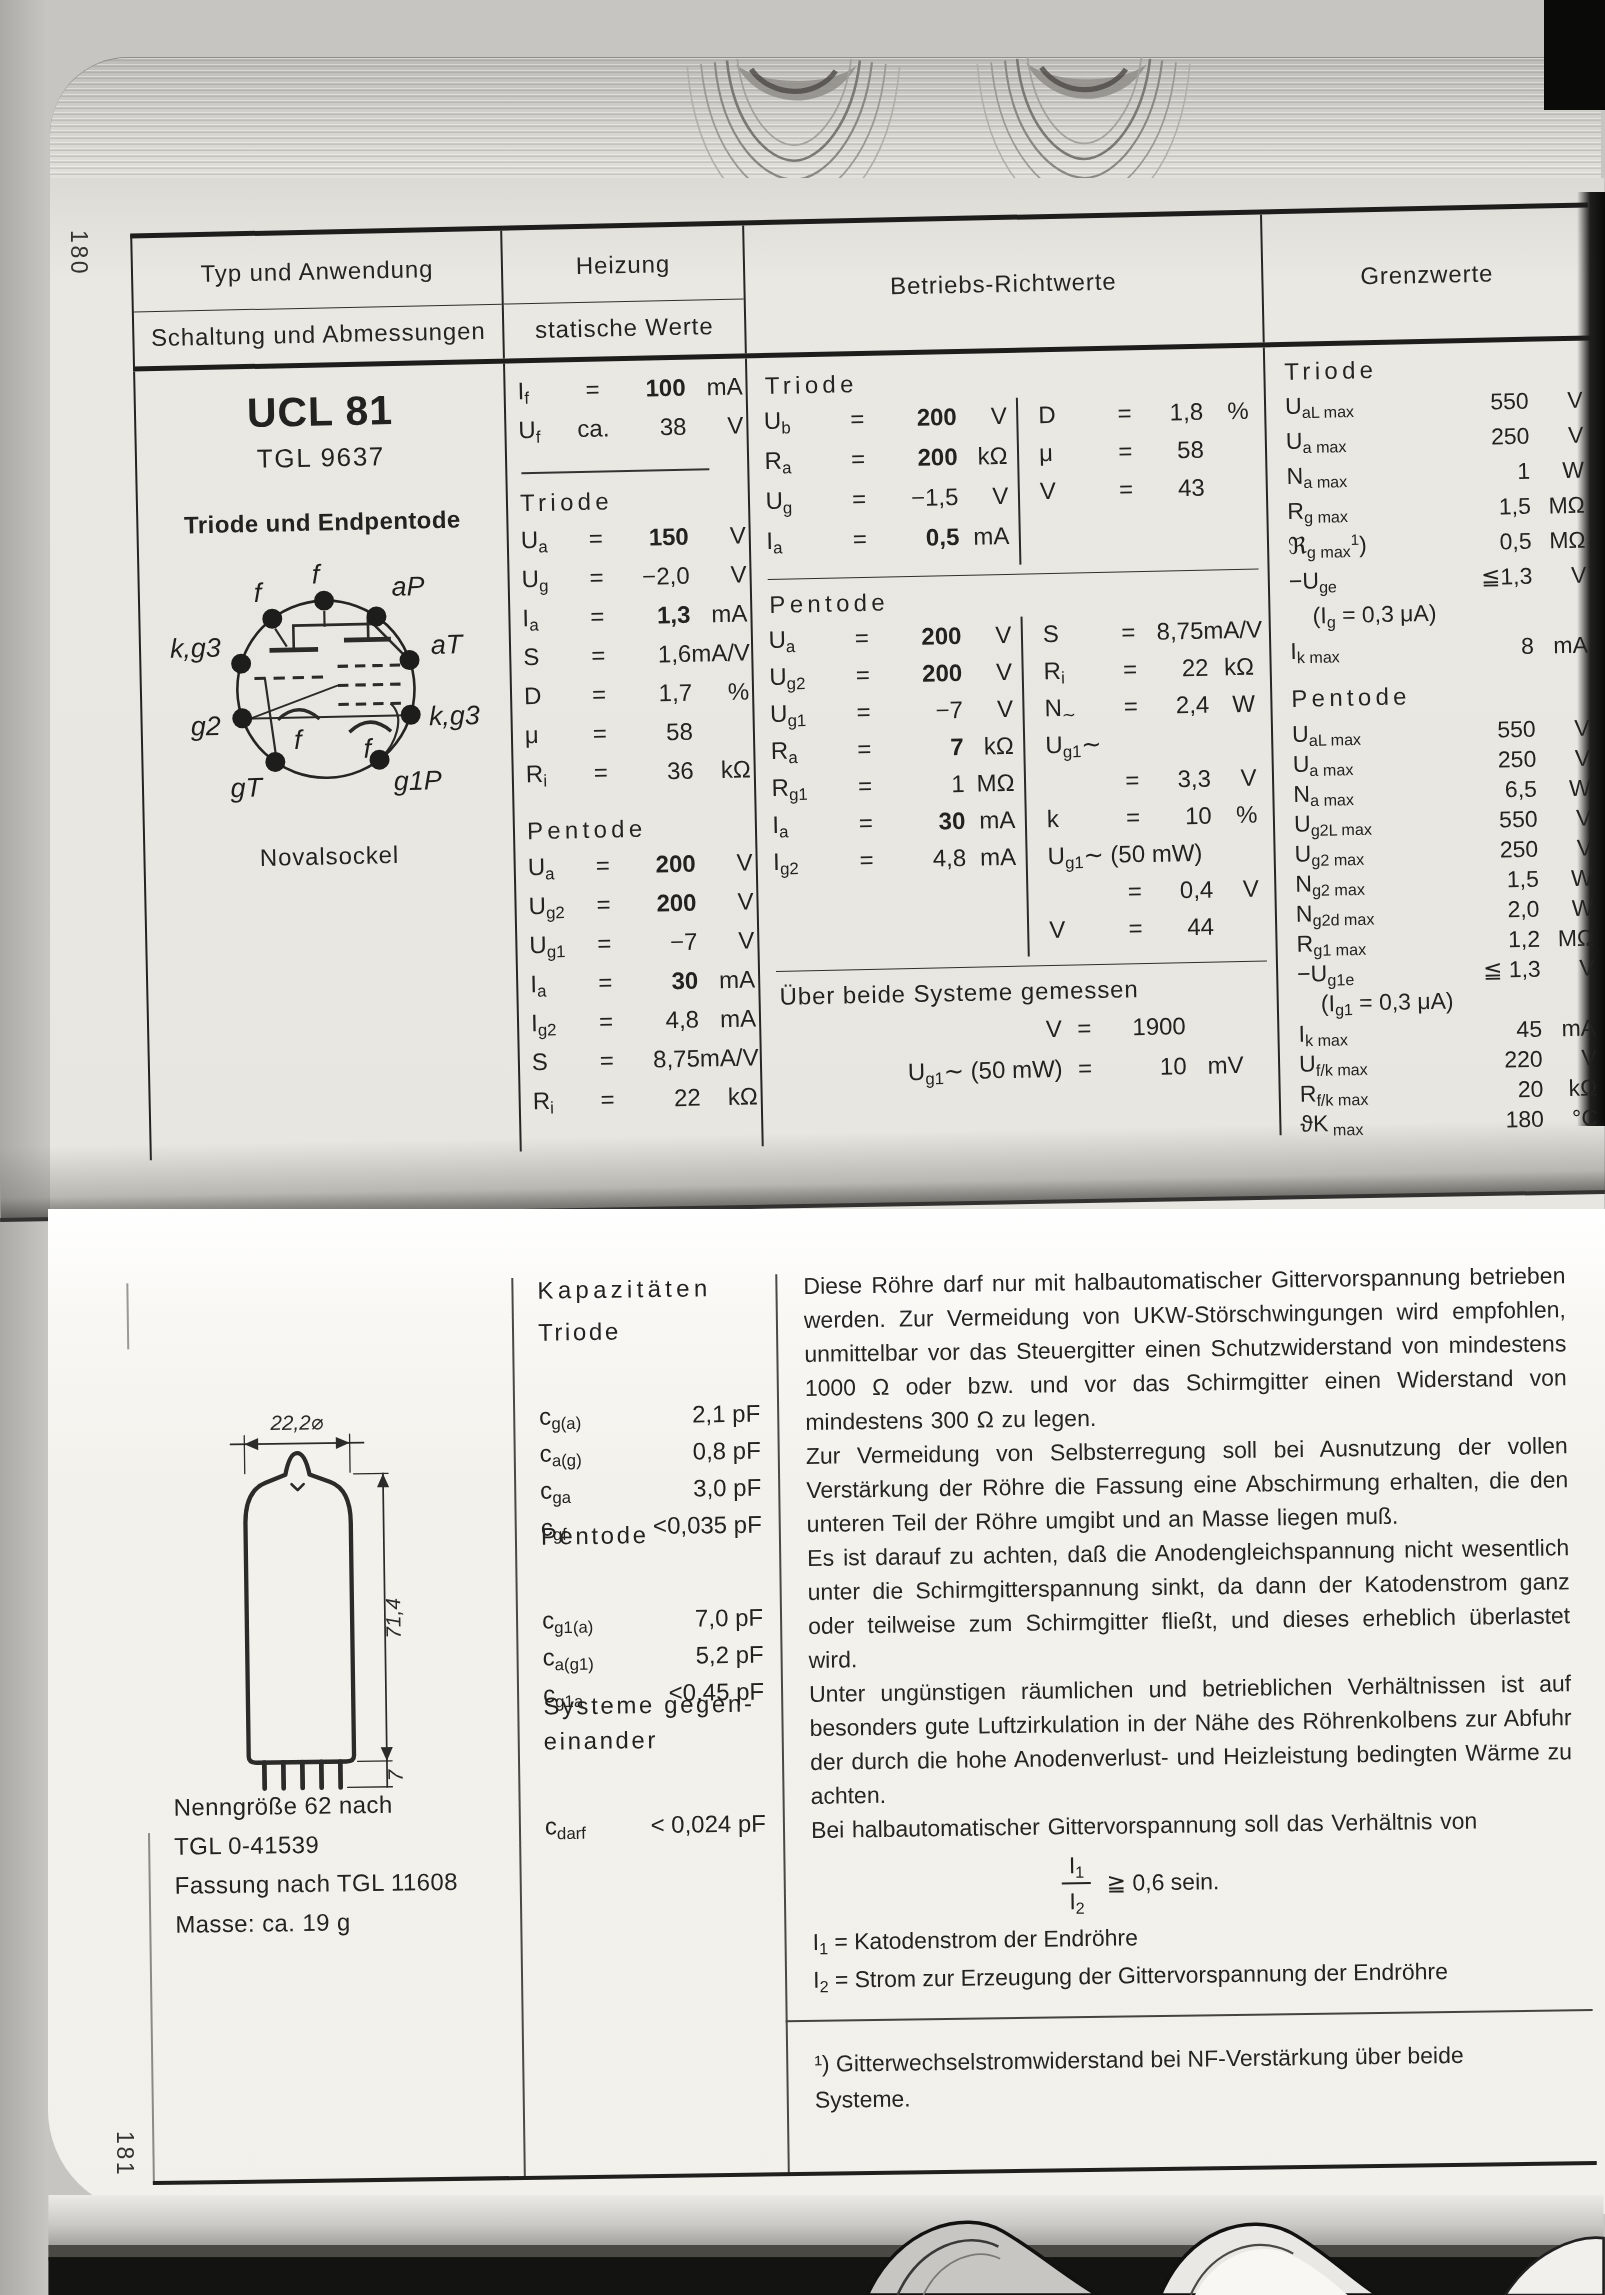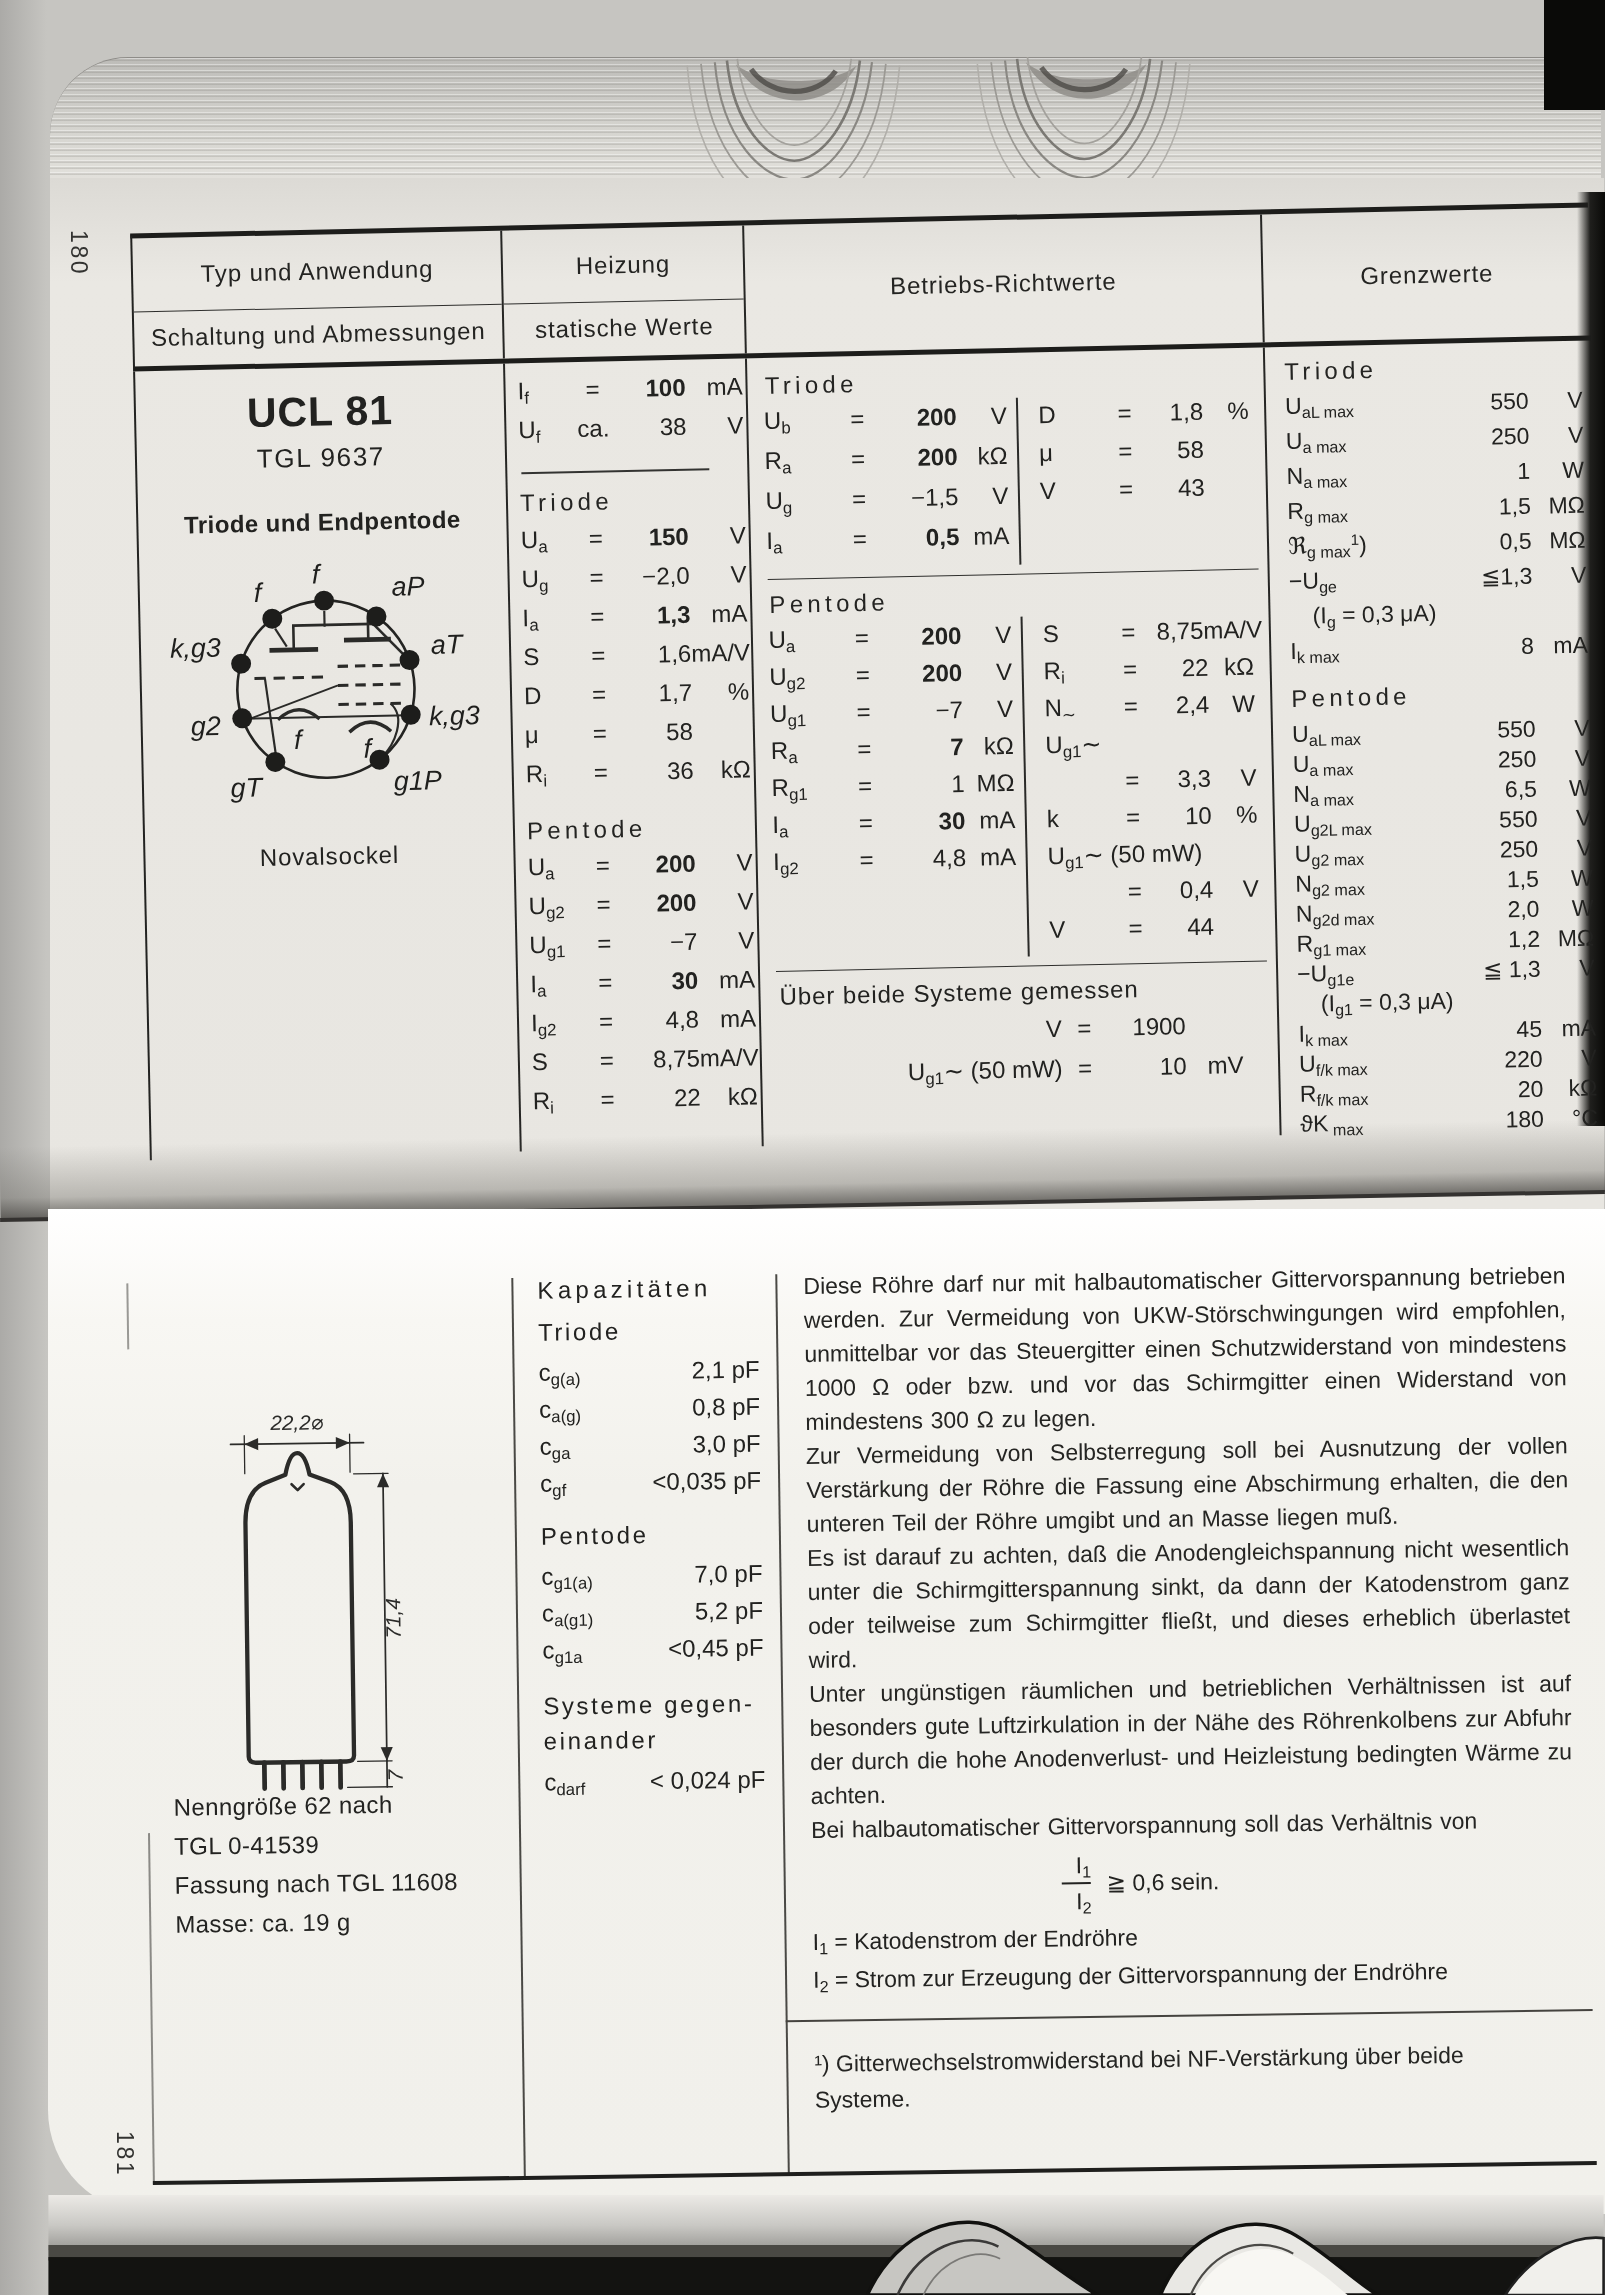--- a/index.html
+++ b/index.html
@@ -113,31 +113,31 @@
   #lvd2{left:782px;top:55px;width:1.7px;height:900px;background:#4a4945;}
   #lvd0{left:133px;top:55px;width:1.7px;height:66px;background:#9a9995;}
   #l-left{left:147px;top:605px;width:1.7px;height:351px;background:#8b8a86;}
   #l-bottom{left:147px;top:953px;width:1444px;height:4.3px;background:#1f1f1d;}
   #fnhr{left:782px;top:801px;width:807px;height:2.2px;background:#45433f;}
 
   #kap{position:absolute;left:544px;top:54px;width:221px;}
   #kap .kap-h{font-size:24px;letter-spacing:4.3px;margin-bottom:14px;}
   #kap .kap-sub{font-size:24px;letter-spacing:2.6px;margin:15.5px 0 12px;}
   #kap .r{display:flex;align-items:baseline;height:37px;font-size:24px;white-space:nowrap;}
-  #kap .c0{display:inline-block;}
+  #kap .c0{display:inline-block;margin-top:44px;}
   #kap .c1{margin-left:auto;text-align:right;}
   #kap .ln{font-size:24px;letter-spacing:2.6px;line-height:35px;}
   #kap .sysrows{margin-top:10.4px;}
 
   #textcol{position:absolute;left:810px;top:50px;width:762px;}
   #textcol p{font-size:23px;line-height:34px;text-align:justify;color:#252523;
     word-spacing:1.3px;}
   .formula{display:flex;justify-content:center;align-items:center;gap:15.5px;
     margin:8.6px 0 10.4px;transform:translateX(-52px);font-size:23px;}
-  .frac{display:flex;flex-direction:column;align-items:flex-end;}
+  .frac{display:flex;flex-direction:column;align-items:center;}
   .frac .bar{width:29px;height:2.2px;background:#232321;margin:3.5px 0;}
   #defs .ln{font-size:23px;margin-top:10.4px;}
 
   #footnote{position:absolute;left:810px;top:827px;width:760px;}
   #footnote .ln{font-size:23px;line-height:36px;color:#252523;}
 
   #tube-svg{position:absolute;left:209px;top:145px;}
   #sizenote{position:absolute;left:173px;top:560px;font-size:24px;line-height:39px;
     letter-spacing:0.4px;color:#232321;}
 

